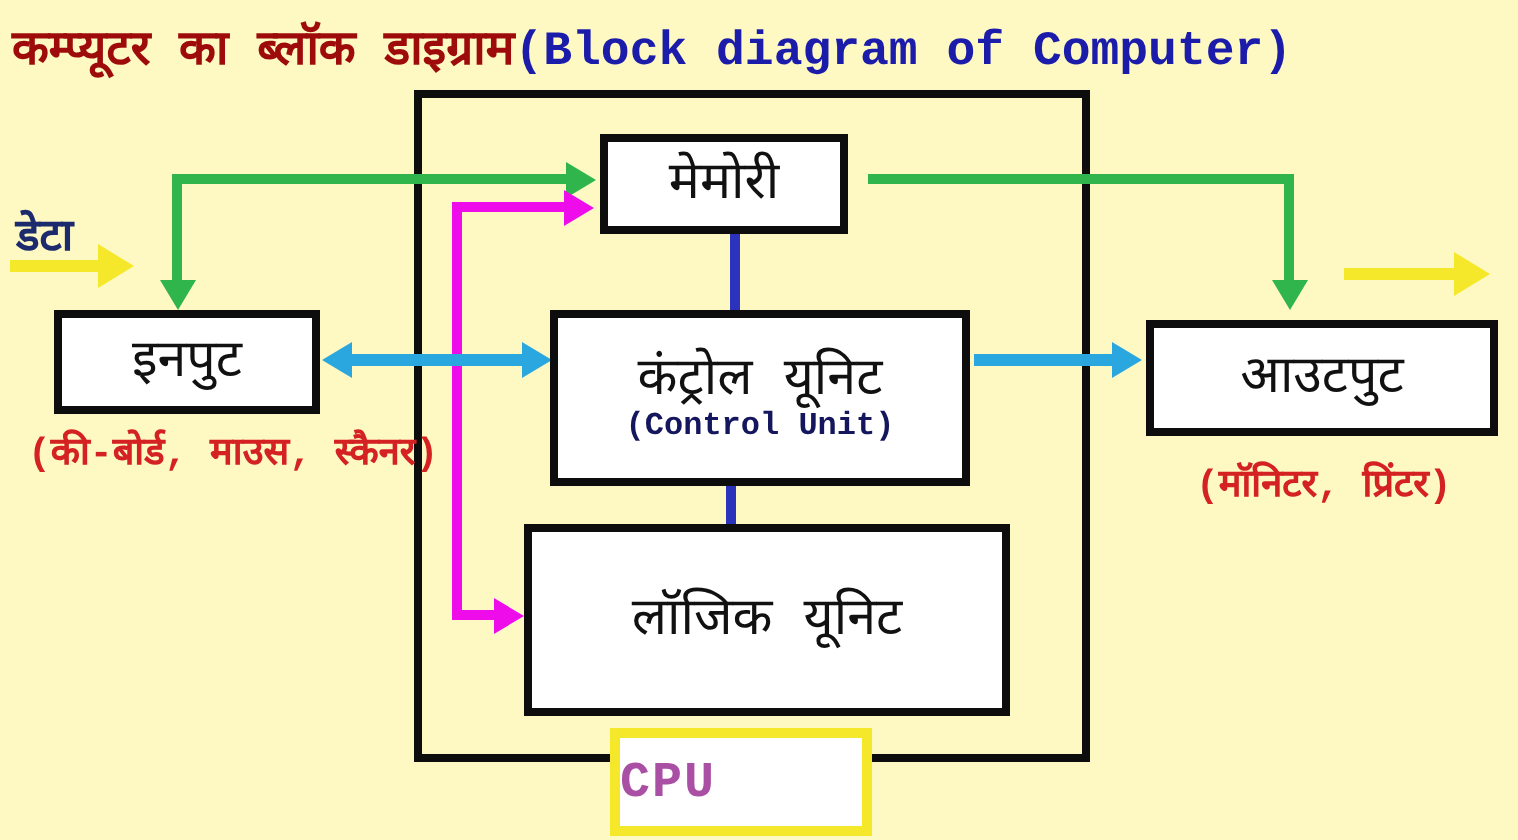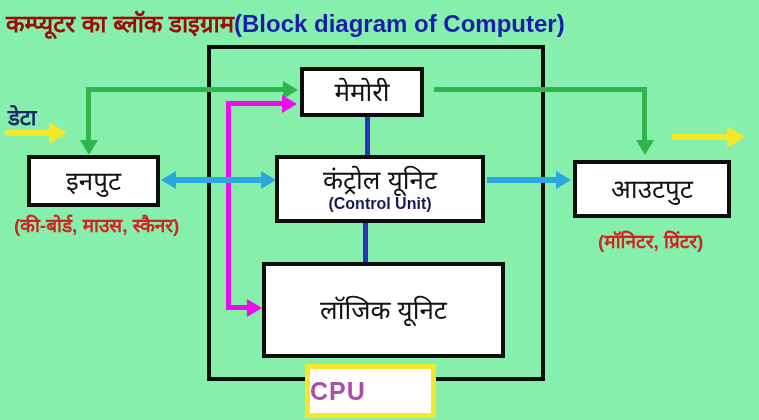--- a/index.html
+++ b/index.html
@@ -10,37 +10,37 @@
     --yellow:#f5e82a;
     --black:#0d0d0d;
     --title-red:#9e0b0b;
     --title-blue:#1b1caa;
     --caption-red:#d32221;
     --label-navy:#1c2a6e;
     --cpu-purple:#a94fa4;
   }
   *{margin:0;padding:0;box-sizing:border-box;}
   body{font-family:"Liberation Sans","DejaVu Sans",sans-serif;background:#ffffff;}
-  .stage{position:relative;width:759px;height:420px;background:#86efac;overflow:hidden;}
+  .stage{position:relative;width:759px;height:420px;background:#fef9c3;overflow:hidden;font-family:Liberation Mono, monospace;}
 
   .title{position:absolute;left:6px;top:6px;font-size:24px;font-weight:bold;white-space:nowrap;}
   .title .hi{color:var(--title-red);}
   .title .en{color:var(--title-blue);}
 
   .bigrect{position:absolute;left:207px;top:45px;width:338px;height:336px;border:4px solid var(--black);background:transparent;}
 
   .box{position:absolute;border:4px solid var(--black);background:#ffffff;display:flex;flex-direction:column;align-items:center;justify-content:center;text-align:center;z-index:3;}
   .box .hi{font-size:26px;color:#111;line-height:1.1;}
   .box .en{font-size:16px;font-weight:bold;color:#15175e;line-height:1.1;}
 
   .box-memory{left:300px;top:67px;width:124px;height:50px;}
-  .box-control{left:275px;top:155px;width:210px;height:68px;}
+  .box-control{left:275px;top:155px;width:210px;height:88px;}
   .box-alu{left:262px;top:262px;width:243px;height:96px;}
   .box-input{left:27px;top:155px;width:133px;height:52px;}
-  .box-output{left:573px;top:160px;width:158px;height:58px;}
+  .box-output{left:573px;top:160px;width:176px;height:58px;}
 
   .caption{position:absolute;font-size:19px;font-weight:bold;color:var(--caption-red);white-space:nowrap;z-index:3;}
   .caption-input{left:14px;top:212px;}
   .caption-output{left:598px;top:228px;}
 
   .side-label{position:absolute;font-size:22px;font-weight:bold;color:var(--label-navy);white-space:nowrap;z-index:3;}
   .label-data{left:8px;top:101px;}
   .label-info{left:668px;top:105px;}
 
   .cpu-tag{position:absolute;left:305px;top:364px;width:131px;height:54px;border:5px solid var(--yellow);background:#ffffff;display:flex;align-items:center;justify-content:flex-start;z-index:5;}

